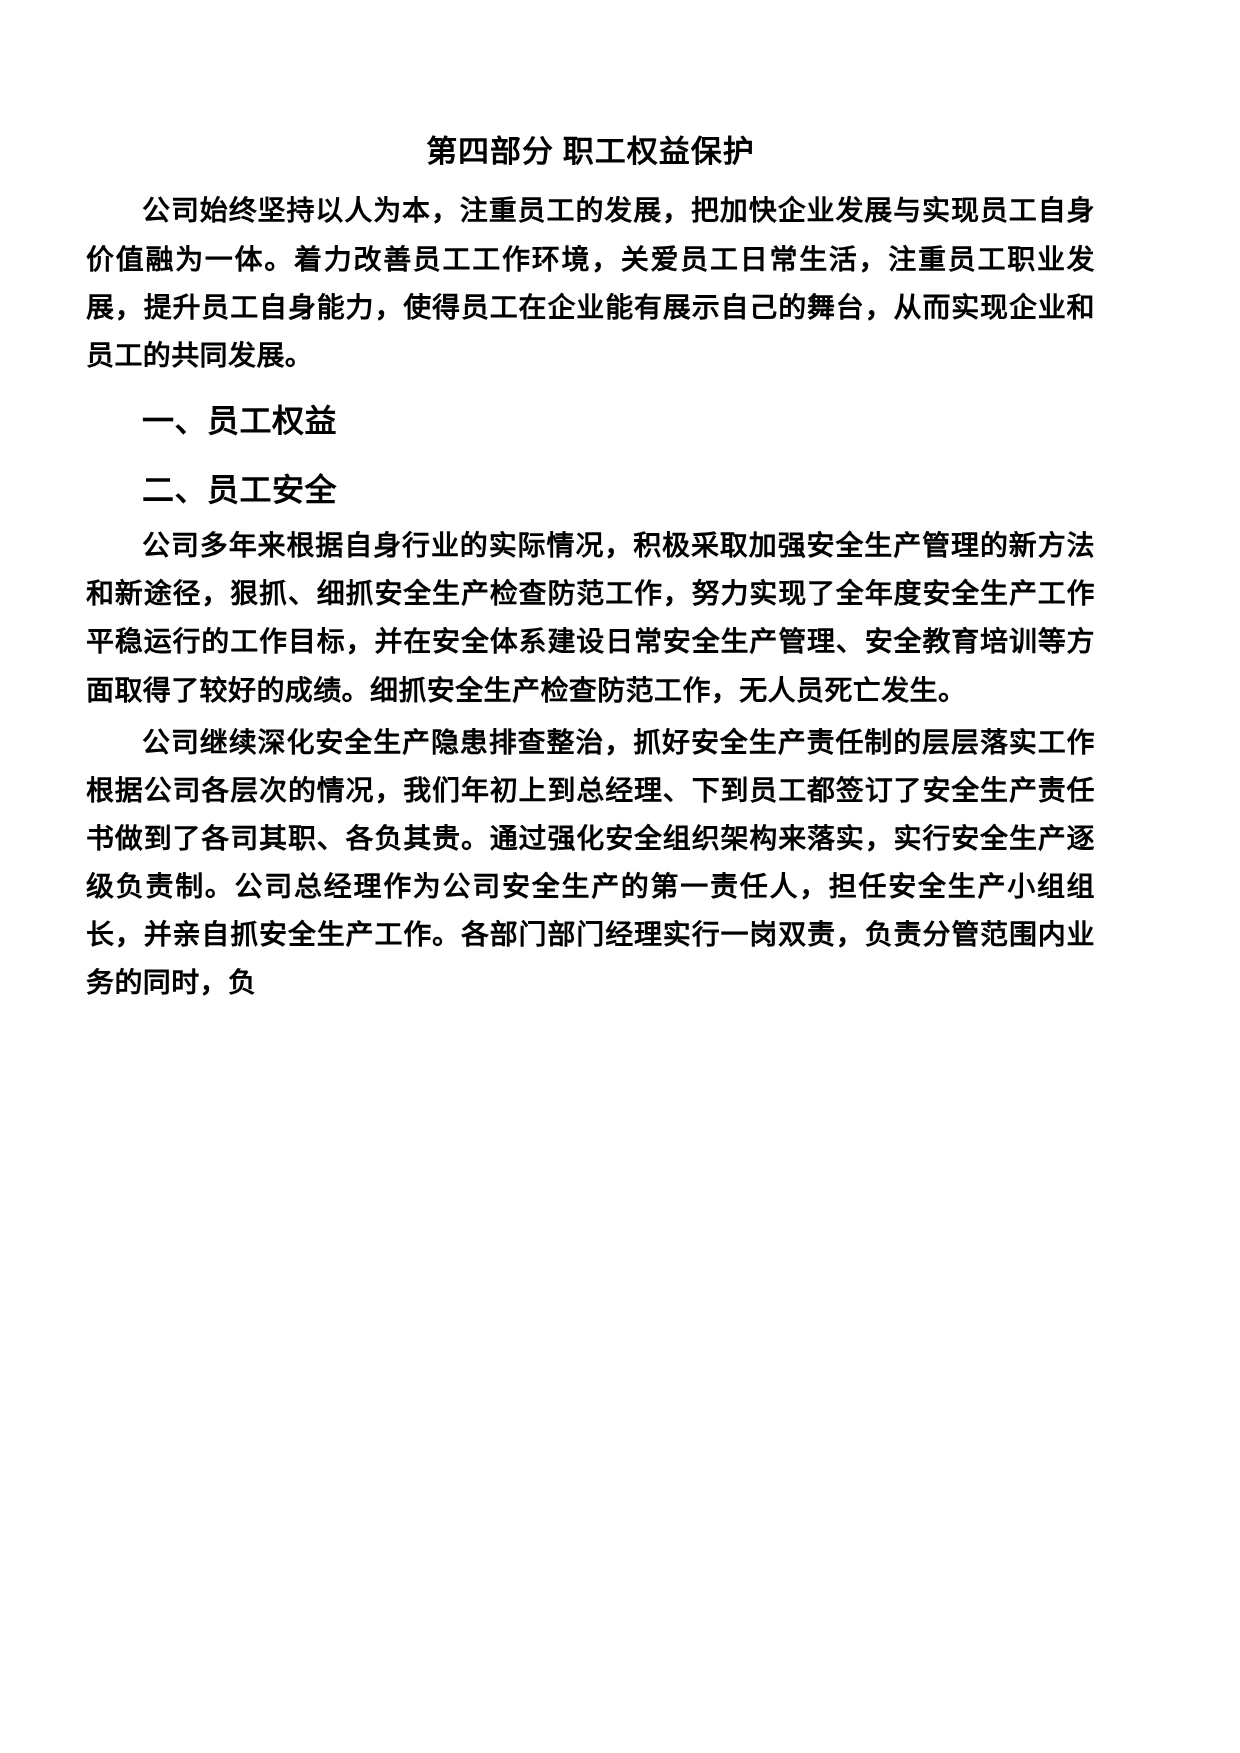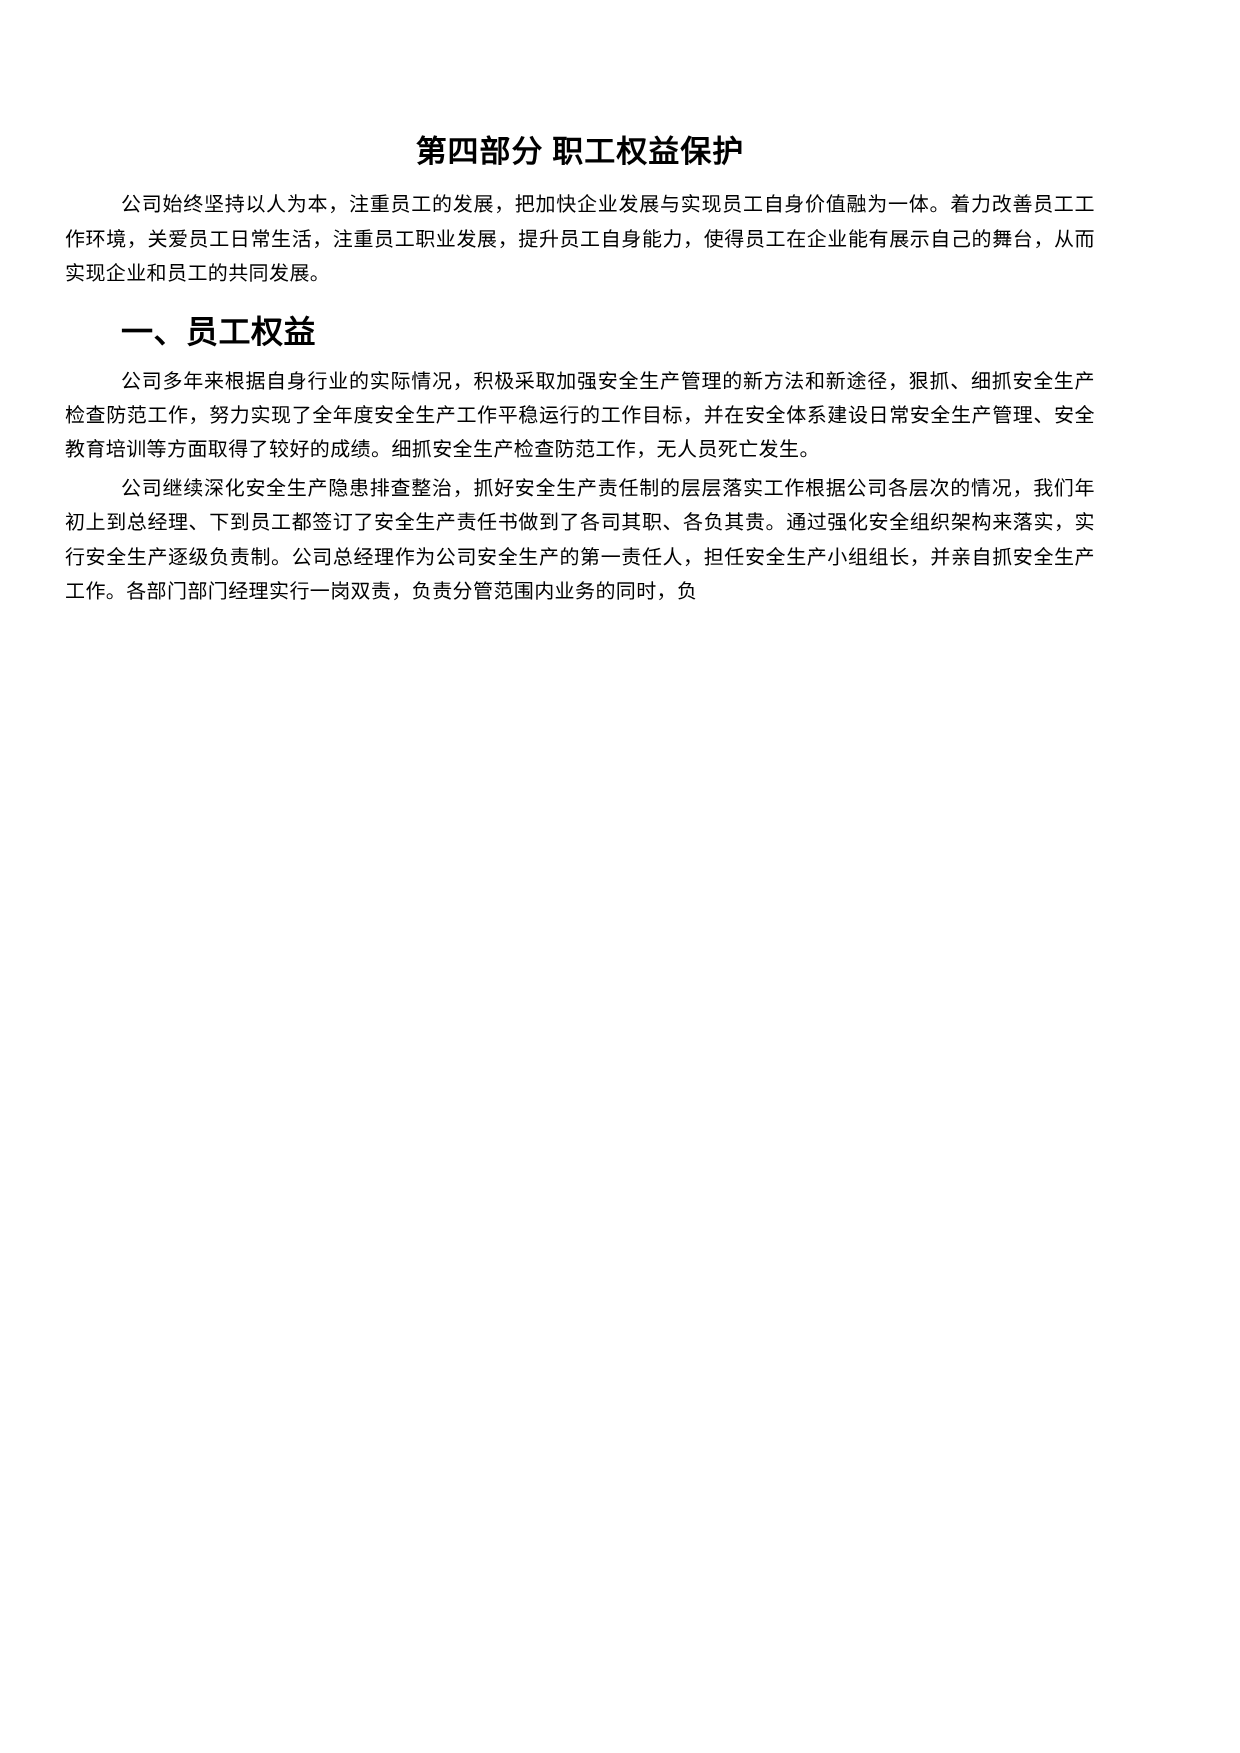--- a/index.html
+++ b/index.html
@@ -12,62 +12,64 @@
     height: 1753px;
     font-family: "Liberation Serif", "DejaVu Serif", serif;
     color: #000000;
     -webkit-font-smoothing: antialiased;
   }
   .page {
     position: relative;
     width: 1240px;
     height: 1427px;
     box-sizing: border-box;
-    padding: 130px 145px 0 65px;
+    padding: 130px 145px 0 86px;
     overflow: hidden;
   }
   .doc-title {
     text-align: center;
     font-size: 31px;
     font-weight: 700;
     letter-spacing: 1px;
     line-height: 1.4;
     margin: 0 0 14px 0;
   }
   .section-heading {
     font-size: 32px;
     font-weight: 700;
     letter-spacing: 0.5px;
     line-height: 1.72;
     margin: 14px 0 4px 0;
     text-indent: 56px;
   }
   .body-para {
-    font-size: 20px;
+    font-size: 28px;
     line-height: 1.72;
     letter-spacing: 0.4px;
     text-align: justify;
     text-justify: inter-ideograph;
     margin: 0 0 4px 0;
     text-indent: 56px;
+    font-weight: bold;
   }
   .spaced {
     margin-top: 0;
   }
 </style>
 </head>
 <body>
 
 <div class="page">
 
   <h1 class="doc-title">第四部分 职工权益保护</h1>
 
   <p class="body-para">公司始终坚持以人为本，注重员工的发展，把加快企业发展与实现员工自身价值融为一体。着力改善员工工作环境，关爱员工日常生活，注重员工职业发展，提升员工自身能力，使得员工在企业能有展示自己的舞台，从而实现企业和员工的共同发展。</p>
 
   <p class="section-heading">一、员工权益</p>
 
 
+  <p class="section-heading">二、员工安全</p>
 
   <p class="body-para">公司多年来根据自身行业的实际情况，积极采取加强安全生产管理的新方法和新途径，狠抓、细抓安全生产检查防范工作，努力实现了全年度安全生产工作平稳运行的工作目标，并在安全体系建设日常安全生产管理、安全教育培训等方面取得了较好的成绩。细抓安全生产检查防范工作，无人员死亡发生。</p>
 
   <p class="body-para spaced">公司继续深化安全生产隐患排查整治，抓好安全生产责任制的层层落实工作根据公司各层次的情况，我们年初上到总经理、下到员工都签订了安全生产责任书做到了各司其职、各负其贵。通过强化安全组织架构来落实，实行安全生产逐级负责制。公司总经理作为公司安全生产的第一责任人，担任安全生产小组组长，并亲自抓安全生产工作。各部门部门经理实行一岗双责，负责分管范围内业务的同时，负</p>
 
 </div>
 
 </body></html>

